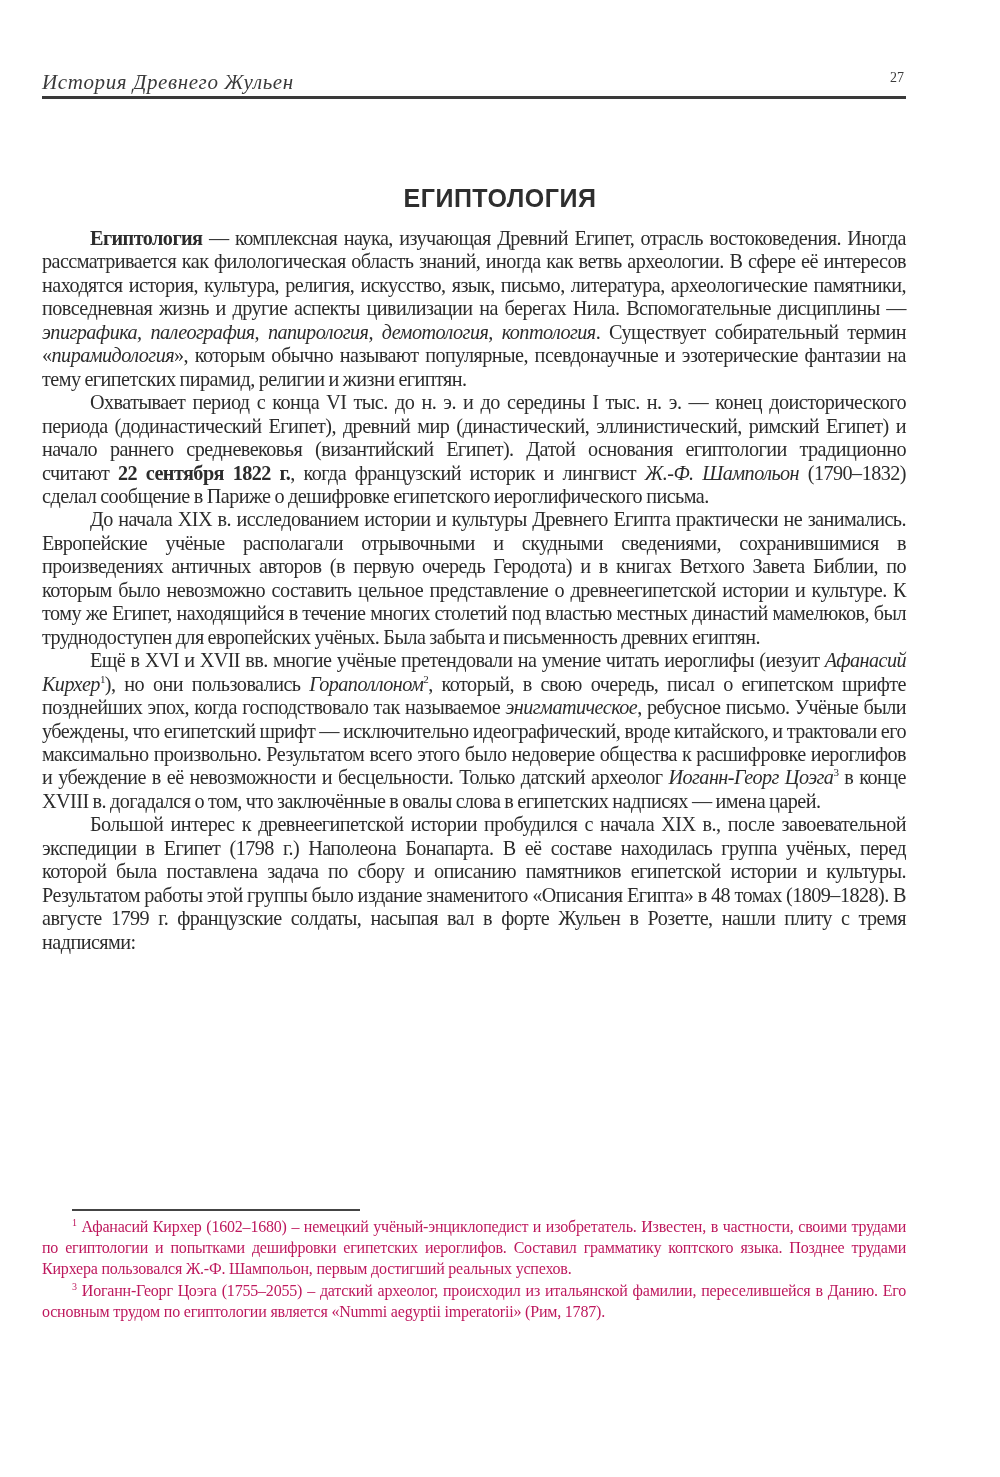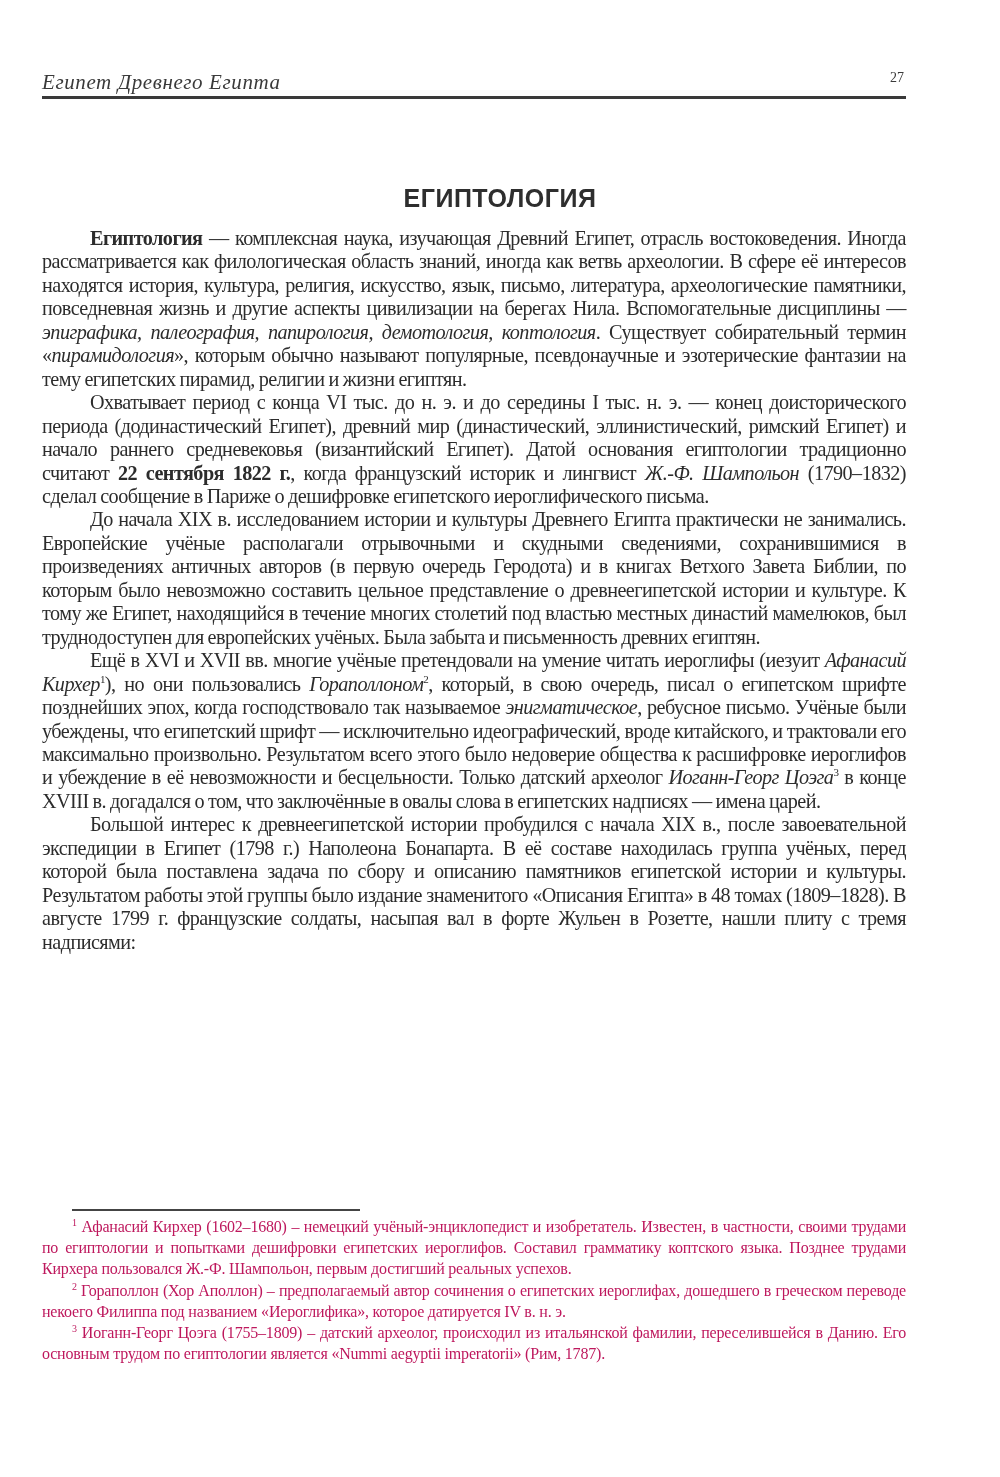--- a/index.html
+++ b/index.html
@@ -109,21 +109,21 @@
   .footnotes sup {
     font-size: 10px;
     line-height: 0;
     vertical-align: super;
   }
 </style>
 </head>
 <body>
 
 <div class="page-header">
-  <span class="running-title">Египет Древнего Египта</span>
+  <span class="running-title">История Древнего Жульен</span>
   <span class="page-number">27</span>
 </div>
 
 <h1 class="chapter-title" style="margin:0;">ЕГИПТОЛОГИЯ</h1>
 
 <div class="body-text">
   <p><span class="lead">Египтология</span><span> — комплексная наука, изучающая Древний Египет, отрасль востоковедения. Иногда рассматривается как филологическая область знаний, иногда как ветвь археологии. В сфере её интересов находятся история, культура, религия, искусство, язык, письмо, литература, археологические памятники, повседневная жизнь и другие аспекты цивилизации на берегах Нила. Вспомогательные дисциплины — </span><em>эпиграфика, палеография, папирология, демотология, коптология</em><span>. Существует собирательный термин «</span><em>пирамидология</em><span>», которым обычно называют популярные, псевдонаучные и эзотерические фантазии на тему египетских пирамид, религии и жизни египтян.</span></p>
 
   <p><span>Охватывает период с конца VI тыс. до н. э. и до середины I тыс. н. э. — конец доисторического периода (додинастический Египет), древний мир (династический, эллинистический, римский Египет) и начало раннего средневековья (византийский Египет). Датой основания египтологии традиционно считают </span><strong>22 сентября 1822 г.</strong><span>, когда французский историк и лингвист </span><em>Ж.-Ф. Шампольон</em><span> (1790–1832) сделал сообщение в Париже о дешифровке египетского иероглифического письма.</span></p>
 
@@ -131,15 +131,14 @@
 
   <p><span>Ещё в XVI и XVII вв. многие учёные претендовали на умение читать иероглифы (иезуит </span><em>Афанасий Кирхер</em><sup class="fnref">1</sup><span>), но они пользовались </span><em>Гораполлоном</em><sup class="fnref">2</sup><span>, который, в свою очередь, писал о египетском шрифте позднейших эпох, когда господствовало так называемое </span><em>энигматическое</em><span>, ребусное письмо. Учёные были убеждены, что египетский шрифт — исключительно идеографический, вроде китайского, и трактовали его максимально произвольно. Результатом всего этого было недоверие общества к расшифровке иероглифов и убеждение в её невозможности и бесцельности. Только датский археолог </span><em>Иоганн-Георг Цоэга</em><sup class="fnref">3</sup><span> в конце XVIII в. догадался о том, что заключённые в овалы слова в египетских надписях — имена царей.</span></p>
 
   <p>Большой интерес к древнеегипетской истории пробудился с начала XIX в., после завоевательной экспедиции в Египет (1798 г.) Наполеона Бонапарта. В её составе находилась группа учёных, перед которой была поставлена задача по сбору и описанию памятников египетской истории и культуры. Результатом работы этой группы было издание знаменитого «Описания Египта» в 48 томах (1809–1828). В августе 1799 г. французские солдаты, насыпая вал в форте Жульен в Розетте, нашли плиту с тремя надписями:</p>
 </div>
 
 <div class="footnote-rule"></div>
 
 <div class="footnotes">
   <p><sup>1</sup><span> Афанасий Кирхер (1602–1680) – немецкий учёный-энциклопедист и изобретатель. Известен, в частности, своими трудами по египтологии и попытками дешифровки египетских иероглифов. Составил грамматику коптского языка. Позднее трудами Кирхера пользовался Ж.-Ф. Шампольон, первым достигший реальных успехов.</span></p>
-  <p><sup>2</sup><span> Гораполлон (Хор Аполлон) – предполагаемый автор сочинения о египетских иероглифах, дошедшего в греческом переводе некоего Филиппа под названием «Иероглифика», которое датируется IV в. н. э.</span></p>
-  <p><sup>3</sup><span> Иоганн-Георг Цоэга (1755–1809) – датский археолог, происходил из итальянской фамилии, переселившейся в Данию. Его основным трудом по египтологии является «Nummi aegyptii imperatorii» (Рим, 1787).</span></p>
+  <p><sup>3</sup><span> Иоганн-Георг Цоэга (1755–2055) – датский археолог, происходил из итальянской фамилии, переселившейся в Данию. Его основным трудом по египтологии является «Nummi aegyptii imperatorii» (Рим, 1787).</span></p>
 </div>
 
 </body></html>

